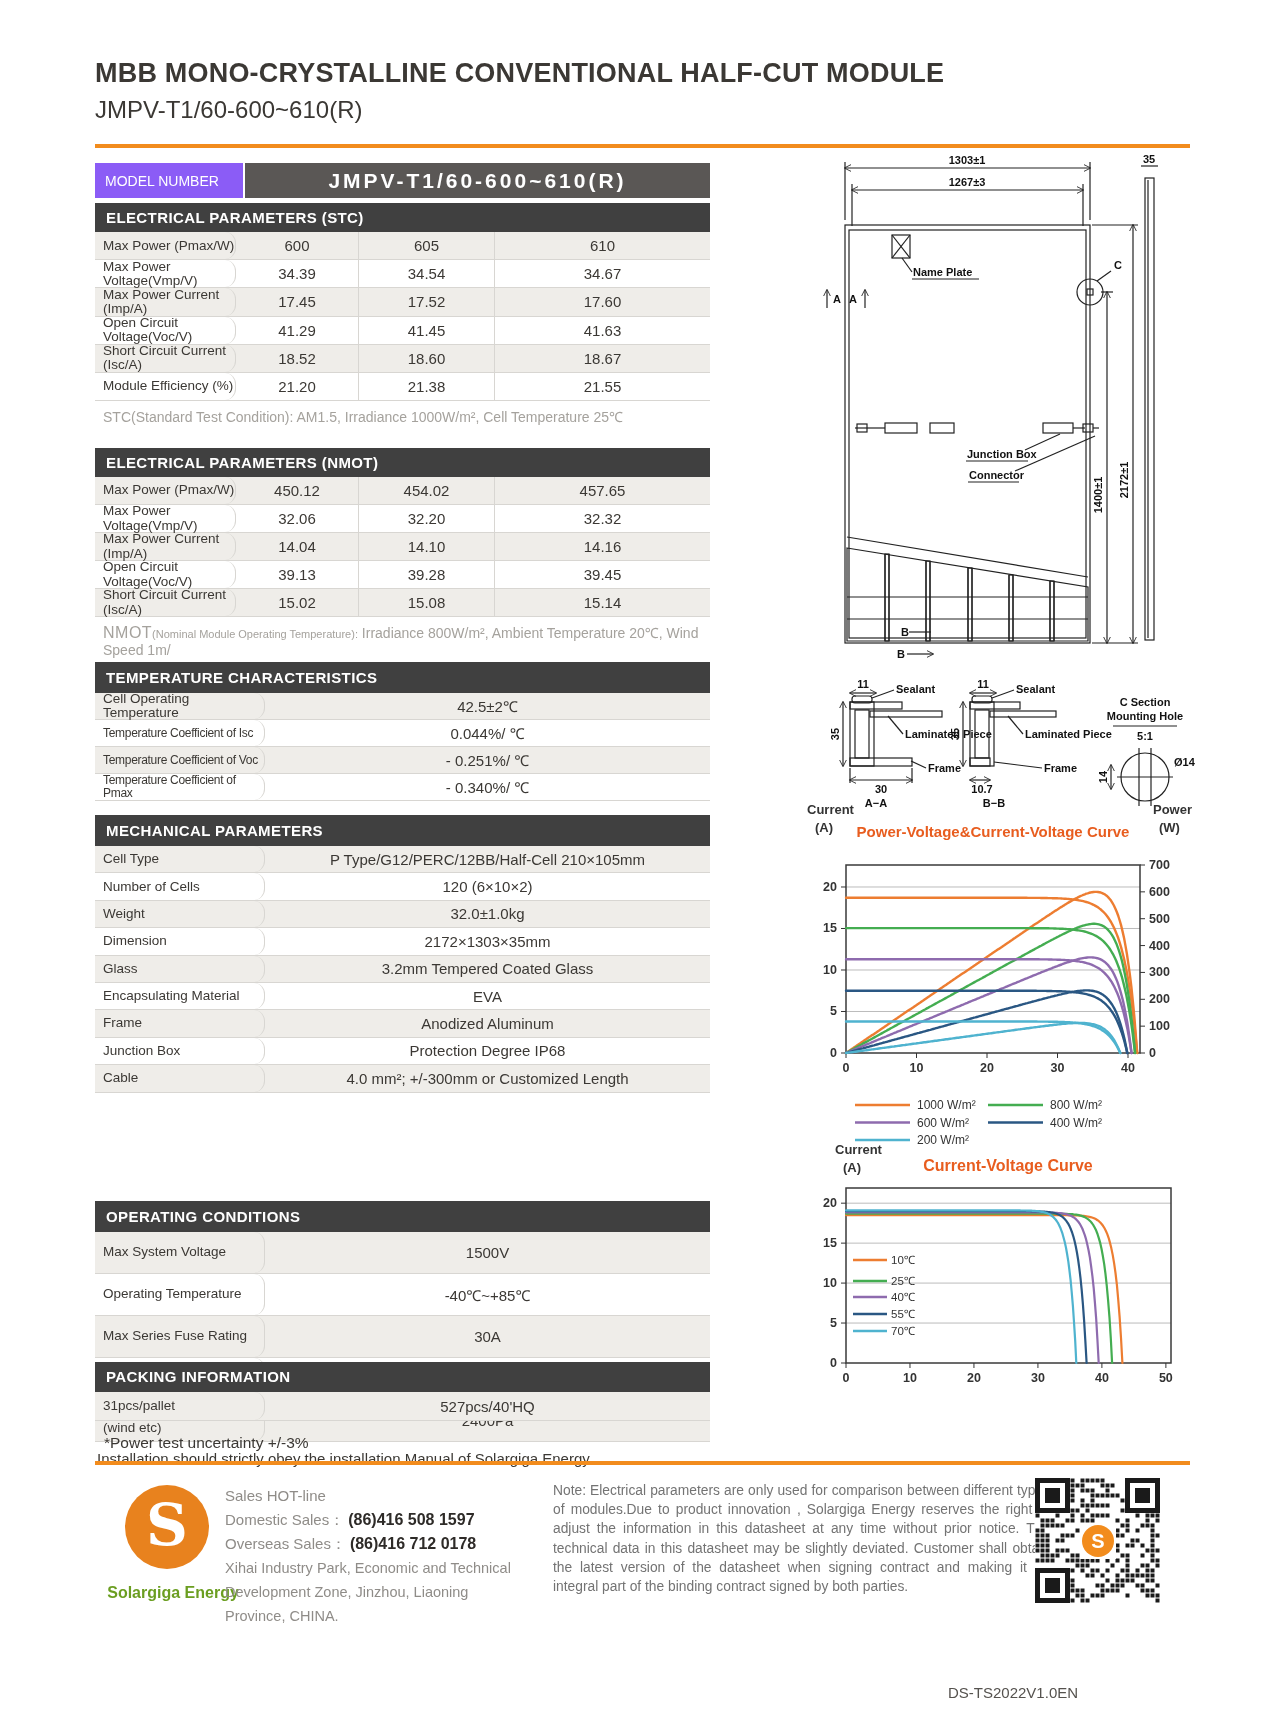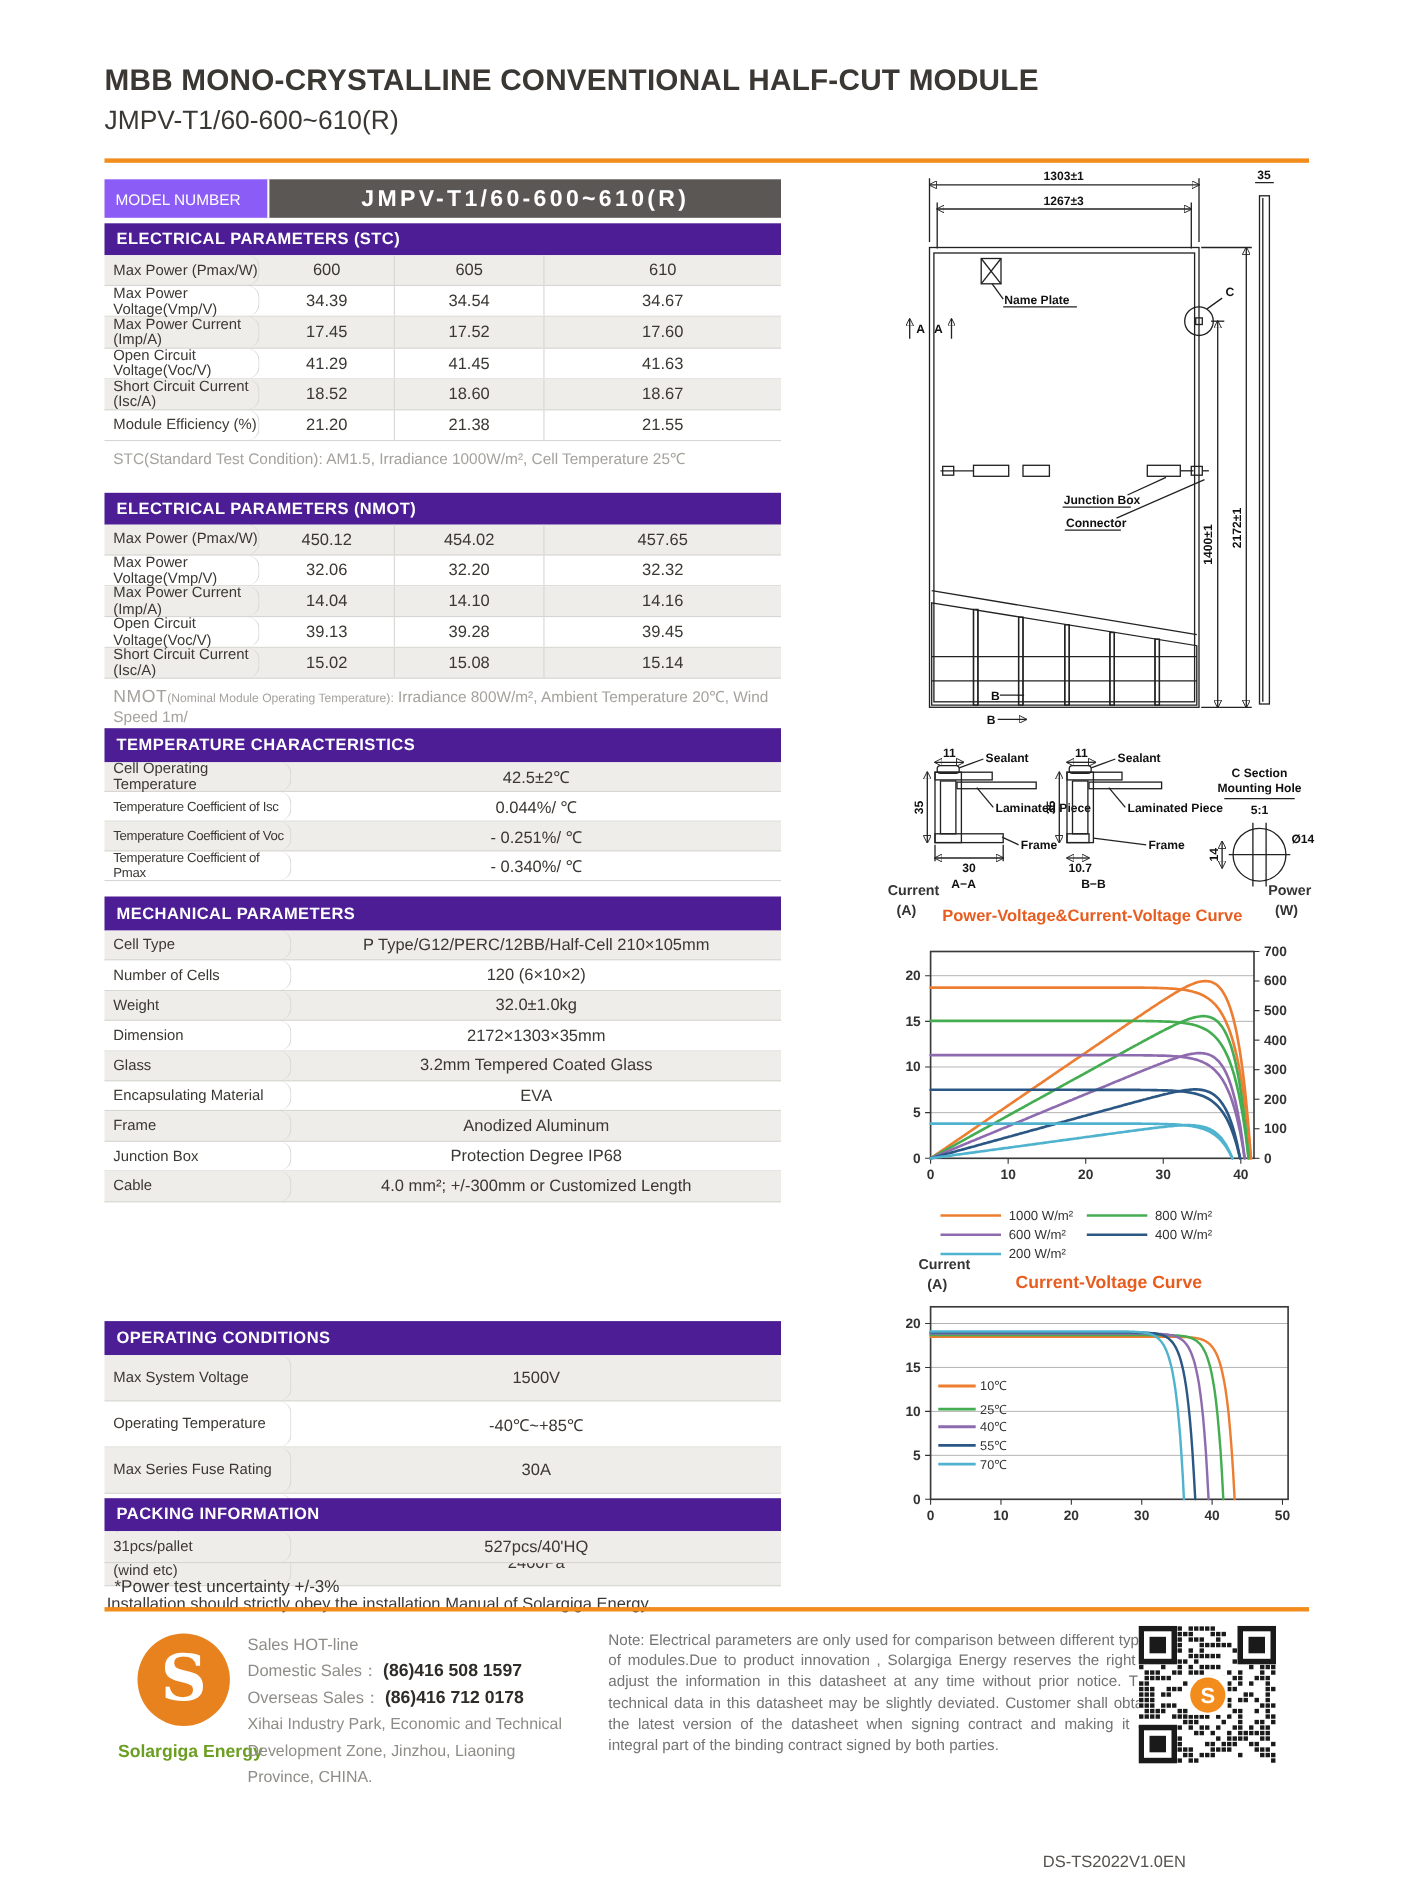--- a/index.html
+++ b/index.html
@@ -9,21 +9,21 @@
   .header h1{margin:0;font-size:27px;font-weight:bold;color:#3B3834;letter-spacing:0.2px;}
   .header h2{margin:7px 0 0;font-size:24px;font-weight:normal;color:#3B3834;}
   .rule{position:absolute;left:95px;top:144px;width:1095px;height:4px;background:#F28C1D;}
   
   .model-bar{position:absolute;left:95px;top:163px;width:615px;height:35px;display:flex;}
   .model-label{width:150px;background:#8b5cf6;color:#fff;font-size:14px;display:flex;align-items:center;padding-left:10px;border-right:2px solid #fff;box-sizing:border-box;}
   .model-value{flex:1;background:#5A5755;color:#fff;font-size:21px;font-weight:bold;letter-spacing:3px;display:flex;align-items:center;justify-content:center;}
   
   .sec{position:absolute;left:95px;width:615px;}
   #sec-stc{top:203px}#sec-nmot{top:448px}#sec-temp{top:662px}#sec-mech{top:815px}#sec-oper{top:1201px}#sec-pack{top:1362px}
-  .sec-head{background:#4c1d95;color:#fff;font-size:15px;font-weight:bold;letter-spacing:0.4px;height:29px;line-height:29px;padding-left:11px;}
+  .sec-head{background:#404040;color:#fff;font-size:15px;font-weight:bold;letter-spacing:0.4px;height:29px;line-height:29px;padding-left:11px;}
   #sec-temp .sec-head,#sec-mech .sec-head,#sec-oper .sec-head{height:31px;line-height:31px;}
   #sec-pack .sec-head{height:30px;line-height:30px;}
   .tbl{width:615px;}
   .row{display:flex;align-items:stretch;border-bottom:1px solid #D8D6D2;box-sizing:border-box;height:28.2px;}
   .row.alt{background:#EFEDE9;}
   #sec-nmot .row{height:28px}
   #sec-temp .row{height:27px}
   #sec-mech .row{height:27.4px}
   #sec-oper .row{height:42px}
   #sec-pack .row{height:29px}

